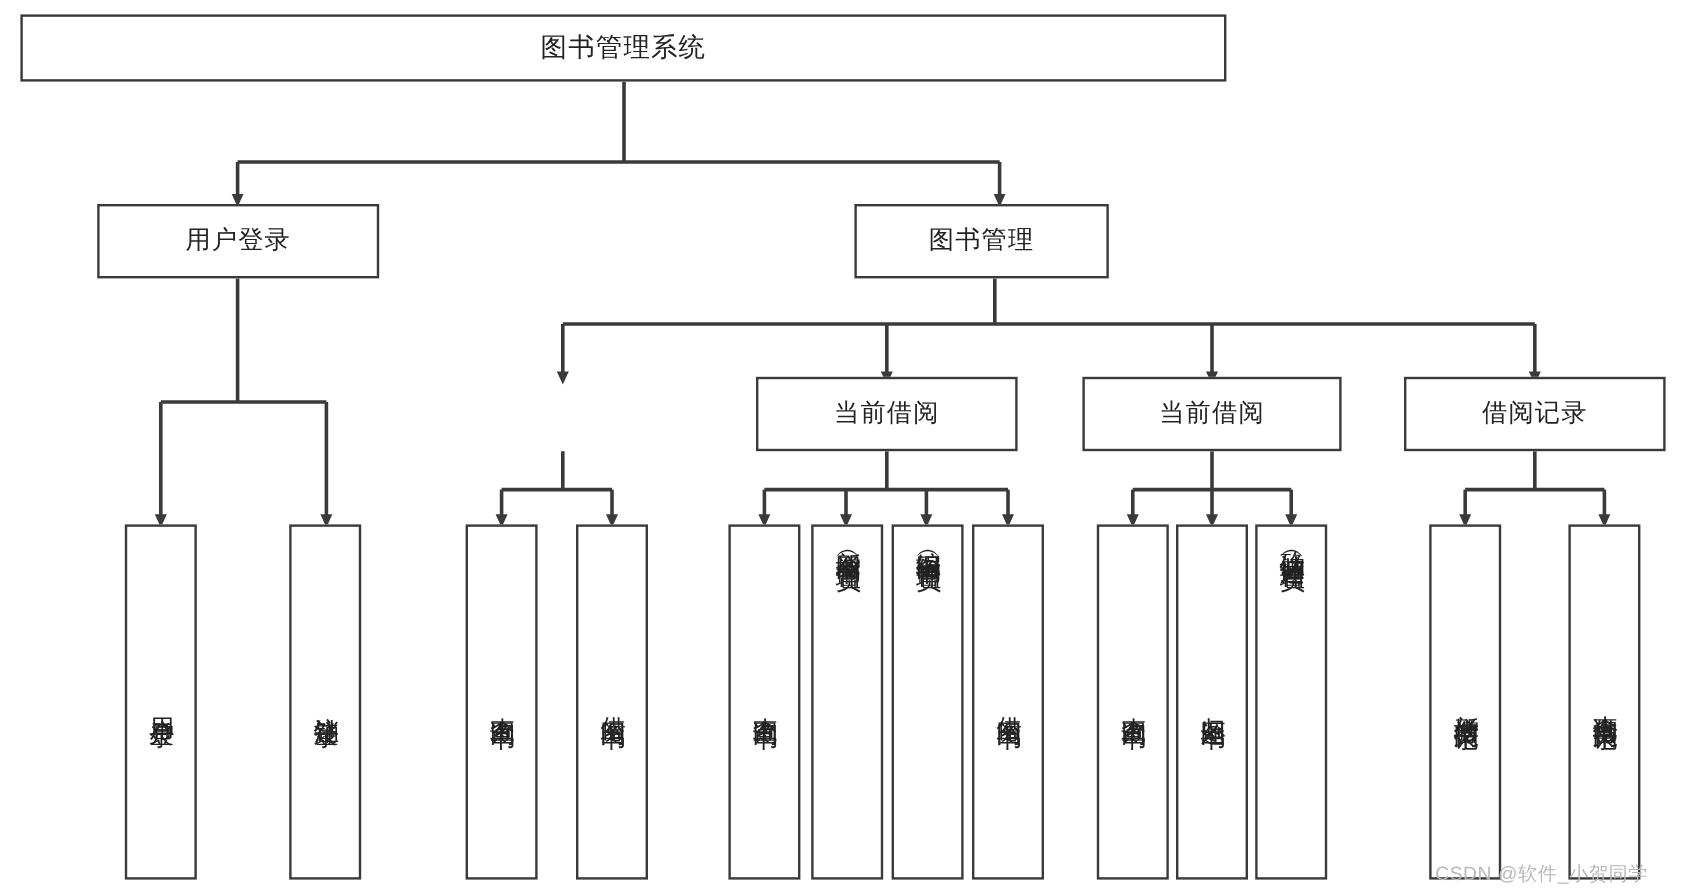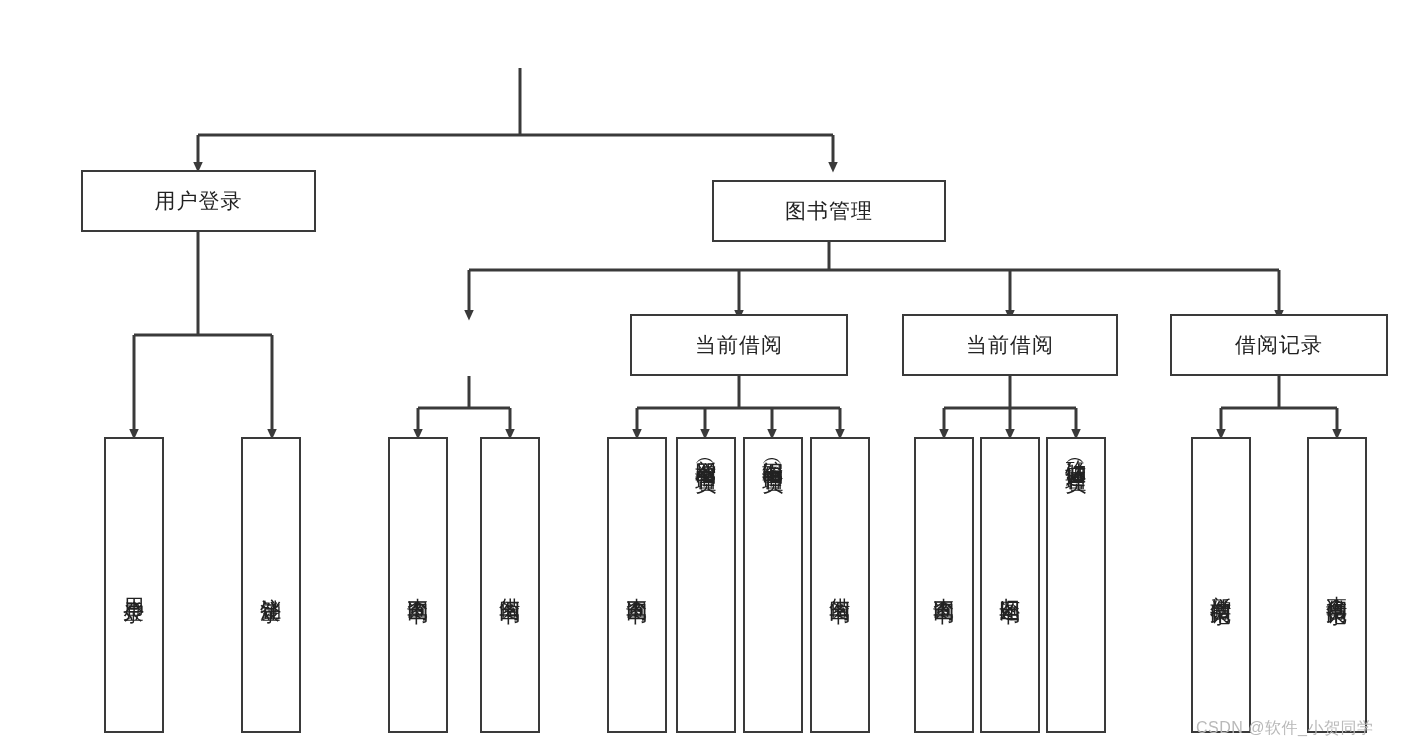--- a/index.html
+++ b/index.html
@@ -64,25 +64,28 @@
       <path d="M1010,408 L1010,430" marker-end="url(#ah)"></path>
       <path d="M1076,408 L1076,430" marker-end="url(#ah)"></path>
 
       <path d="M1279,376 L1279,408"></path>
       <path d="M1221,408 L1337,408"></path>
       <path d="M1221,408 L1221,430" marker-end="url(#ah)"></path>
       <path d="M1337,408 L1337,430" marker-end="url(#ah)"></path>
     </g>
   </svg>
 
+  <div class="node horiz root" style="left:17px;top:12px;width:1005px;height:56px;">
+    <span>图书管理系统</span>
+  </div>
 
   <div class="node horiz" style="left:81px;top:170px;width:235px;height:62px;">
     <span>用户登录</span>
   </div>
-  <div class="node horiz" style="left:712px;top:180px;width:234px;height:62px;justify-content:center;">
+  <div class="node horiz" style="left:712px;top:170px;width:212px;height:62px;justify-content:center;">
     <span>图书管理</span>
   </div>
 
   <div class="node horiz" style="left:630px;top:314px;width:218px;height:62px;">
     <span>当前借阅</span>
   </div>
   <div class="node horiz" style="left:1170px;top:314px;width:218px;height:62px;">
     <span>借阅记录</span>
   </div>
   <div class="node horiz" style="left:902px;top:314px;width:216px;height:62px;">

